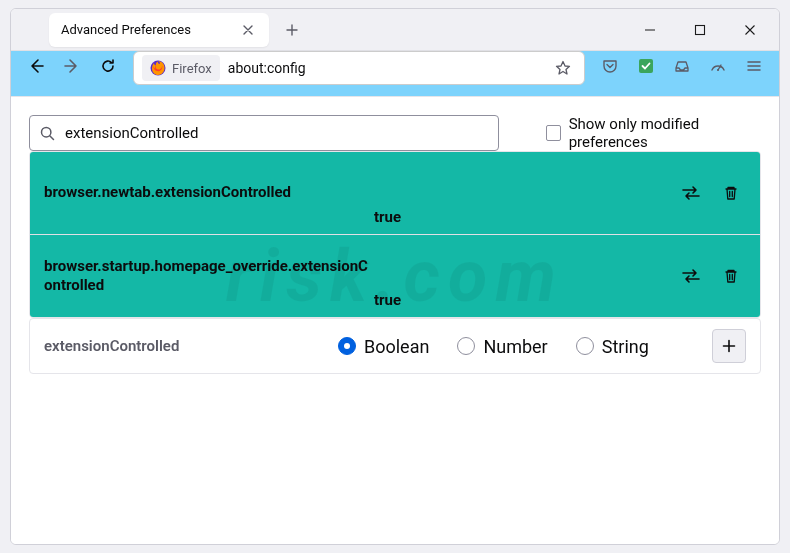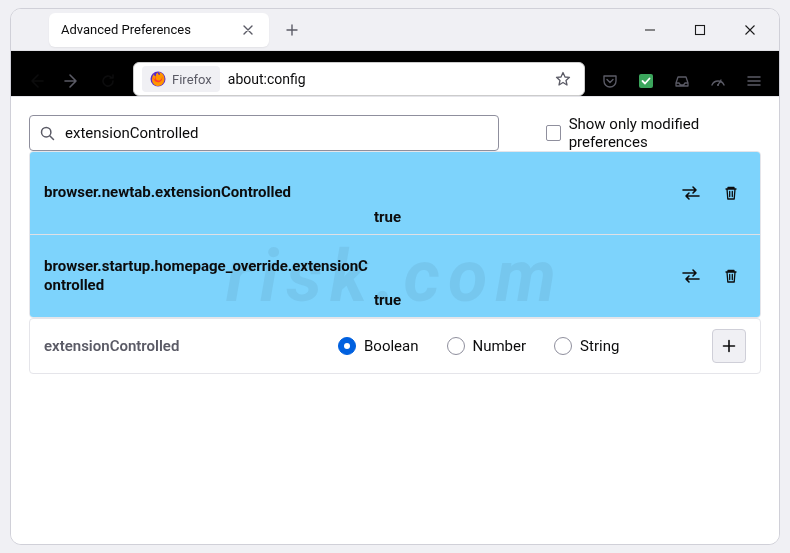--- a/index.html
+++ b/index.html
@@ -18,21 +18,21 @@
     }
     
     .window {
       position: absolute;
       top: 8px;
       left: 10px;
       right: 10px;
       bottom: 8px;
       background: #fff;
       border: 1px solid #d0d0d8;
-      border-radius: 11px;
+      border-radius: 6px;
       overflow: hidden;
       display: flex;
       flex-direction: column;
     }
     
     
     .titlebar {
       height: 42px;
       background: #f0f0f4;
       border-bottom: 1px solid #e0e0e5;
@@ -97,24 +97,24 @@
       height: 42px;
       display: flex;
       align-items: center;
       justify-content: center;
       cursor: pointer;
     }
     
     
     .toolbar {
       height: 46px;
-      background: #000000;
+      background: #7dd3fc;
       border-bottom: 1px solid #e5e5ea;
       display: flex;
-      align-items: flex-end;
+      align-items: flex-start;
       padding: 0 10px;
       gap: 6px;
     }
     
     .nav-btn {
       width: 30px;
       height: 30px;
       display: flex;
       align-items: center;
       justify-content: center;
@@ -252,21 +252,21 @@
     }
     
     .pref-row {
       display: flex;
       align-items: center;
       padding: 8px 14px;
       min-height: 42px;
     }
     
     .pref-row.modified {
-      background: #7dd3fc;
+      background: #14b8a6;
       font-weight: 700;
       justify-content: flex-end;
     }
     
     .pref-row + .pref-row {
       border-top: 1px solid #e5e5ea;
     }
     
     .pref-row.modified + .pref-row.modified {
       border-top: 1px solid #e0e0e5;
@@ -350,21 +350,21 @@
     
     .radio.checked::after {
       content: "";
       width: 6px;
       height: 6px;
       border-radius: 50%;
       background: #fff;
     }
     
     .radio-label {
-      font-size: 15px;
+      font-size: 18px;
       color: #0c0c0d;
     }
     
     .add-btn {
       width: 34px;
       height: 34px;
       border: 1px solid #cfcfd8;
       border-radius: 4px;
       background: #f0f0f4;
       display: flex;

